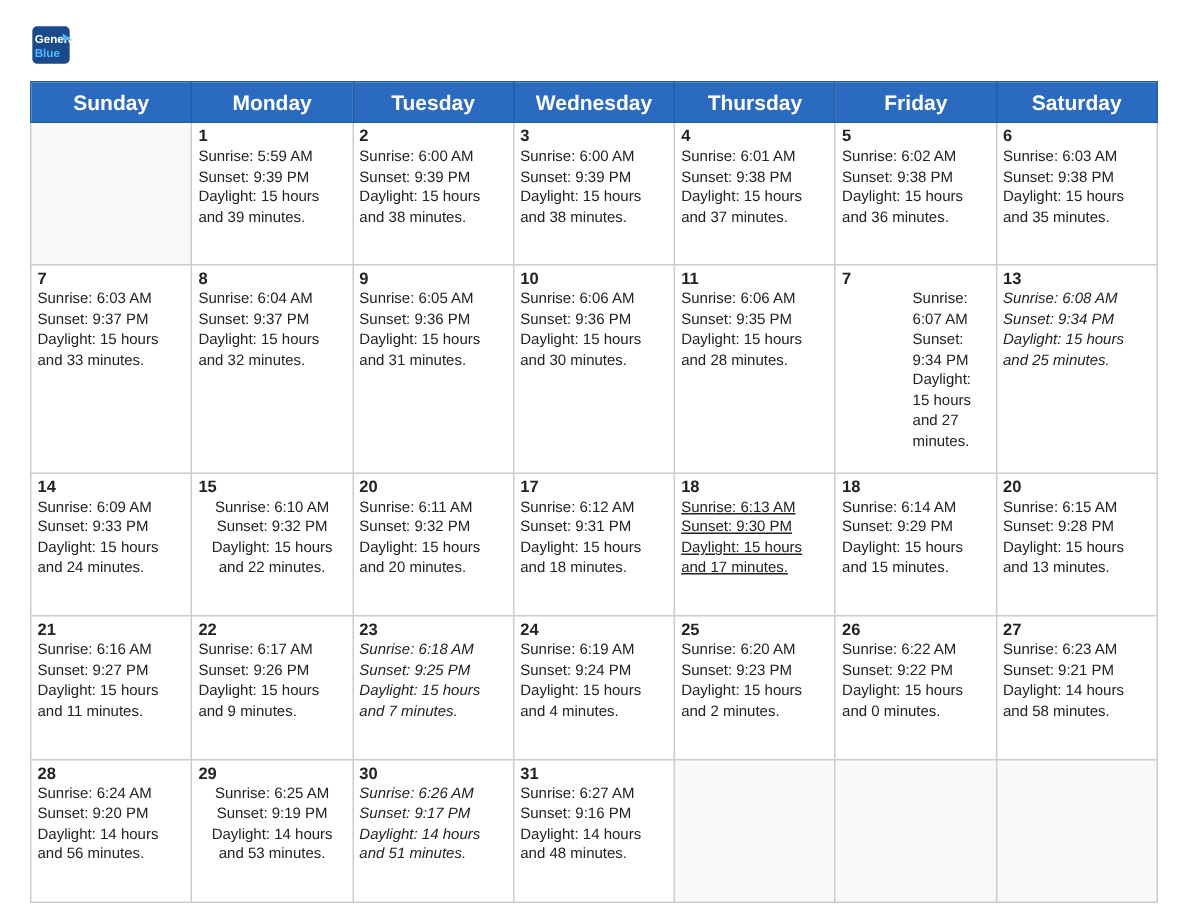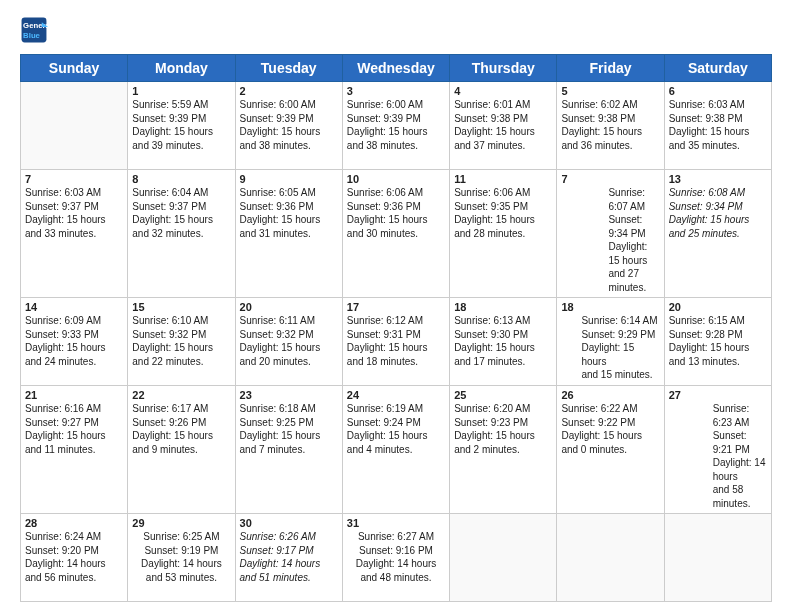--- a/index.html
+++ b/index.html
@@ -220,49 +220,49 @@
         <tr>
           <td>
             <span class="day-num">14</span>
             <div class="day-info" style="white-space: pre-line;">Sunrise: 6:09 AM
 Sunset: 9:33 PM
 Daylight: 15 hours
 and 24 minutes.</div>
           </td>
           <td>
             <span class="day-num">15</span>
-            <div class="day-info" style="white-space: pre-line;">Sunrise: 6:10 AM
+            <div class="day-info" style="white-space: pre-line; text-align: center;">Sunrise: 6:10 AM
 Sunset: 9:32 PM
 Daylight: 15 hours
 and 22 minutes.</div>
           </td>
           <td>
             <span class="day-num">20</span>
             <div class="day-info" style="white-space: pre-line;">Sunrise: 6:11 AM
 Sunset: 9:32 PM
 Daylight: 15 hours
 and 20 minutes.</div>
           </td>
           <td>
             <span class="day-num">17</span>
             <div class="day-info" style="white-space: pre-line;">Sunrise: 6:12 AM
 Sunset: 9:31 PM
 Daylight: 15 hours
 and 18 minutes.</div>
           </td>
           <td>
             <span class="day-num">18</span>
-            <div class="day-info" style="white-space: pre-line;">Sunrise: 6:13 AM
+            <div class="day-info" style="white-space: pre-line; text-decoration: underline;">Sunrise: 6:13 AM
 Sunset: 9:30 PM
 Daylight: 15 hours
 and 17 minutes.</div>
           </td>
           <td>
             <span class="day-num">18</span>
-            <div class="day-info" style="white-space: pre-line; margin-left: 20px;">Sunrise: 6:14 AM
+            <div class="day-info" style="white-space: pre-line;">Sunrise: 6:14 AM
 Sunset: 9:29 PM
 Daylight: 15 hours
 and 15 minutes.</div>
           </td>
           <td>
             <span class="day-num">20</span>
             <div class="day-info" style="white-space: pre-line;">Sunrise: 6:15 AM
 Sunset: 9:28 PM
 Daylight: 15 hours
 and 13 minutes.</div>
@@ -278,21 +278,21 @@
           </td>
           <td>
             <span class="day-num">22</span>
             <div class="day-info" style="white-space: pre-line;">Sunrise: 6:17 AM
 Sunset: 9:26 PM
 Daylight: 15 hours
 and 9 minutes.</div>
           </td>
           <td>
             <span class="day-num">23</span>
-            <div class="day-info" style="white-space: pre-line;">Sunrise: 6:18 AM
+            <div class="day-info" style="white-space: pre-line; font-style: italic;">Sunrise: 6:18 AM
 Sunset: 9:25 PM
 Daylight: 15 hours
 and 7 minutes.</div>
           </td>
           <td>
             <span class="day-num">24</span>
             <div class="day-info" style="white-space: pre-line;">Sunrise: 6:19 AM
 Sunset: 9:24 PM
 Daylight: 15 hours
 and 4 minutes.</div>
@@ -306,21 +306,21 @@
           </td>
           <td>
             <span class="day-num">26</span>
             <div class="day-info" style="white-space: pre-line;">Sunrise: 6:22 AM
 Sunset: 9:22 PM
 Daylight: 15 hours
 and 0 minutes.</div>
           </td>
           <td>
             <span class="day-num">27</span>
-            <div class="day-info" style="white-space: pre-line; margin-left: 44px;">Sunrise: 6:23 AM
+            <div class="day-info" style="white-space: pre-line;">Sunrise: 6:23 AM
 Sunset: 9:21 PM
 Daylight: 14 hours
 and 58 minutes.</div>
           </td>
         </tr>
         <tr>
           <td>
             <span class="day-num">28</span>
             <div class="day-info" style="white-space: pre-line;">Sunrise: 6:24 AM
 Sunset: 9:20 PM
@@ -336,21 +336,21 @@
           </td>
           <td>
             <span class="day-num">30</span>
             <div class="day-info" style="white-space: pre-line; font-style: italic;">Sunrise: 6:26 AM
 Sunset: 9:17 PM
 Daylight: 14 hours
 and 51 minutes.</div>
           </td>
           <td>
             <span class="day-num">31</span>
-            <div class="day-info" style="white-space: pre-line; text-align: center;">Sunrise: 6:27 AM
+            <div class="day-info" style="white-space: pre-line;">Sunrise: 6:27 AM
 Sunset: 9:16 PM
 Daylight: 14 hours
 and 48 minutes.</div>
           </td>
           <td class="empty"></td>
           <td class="empty"></td>
           <td class="empty"></td>
         </tr>
       </tbody>
   </table>

